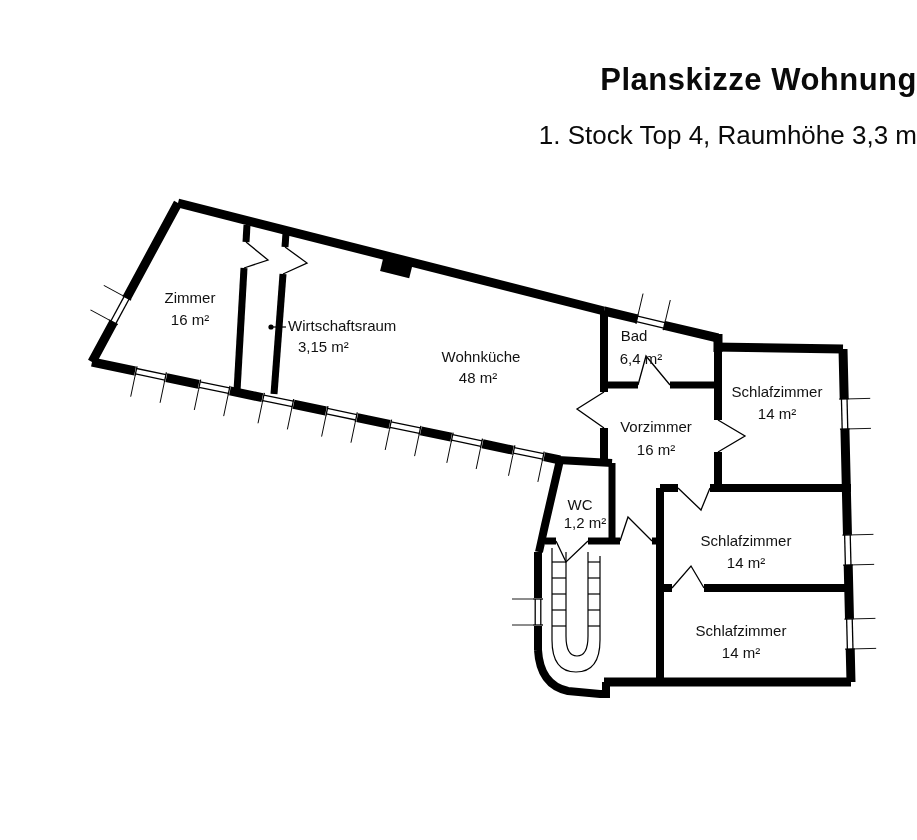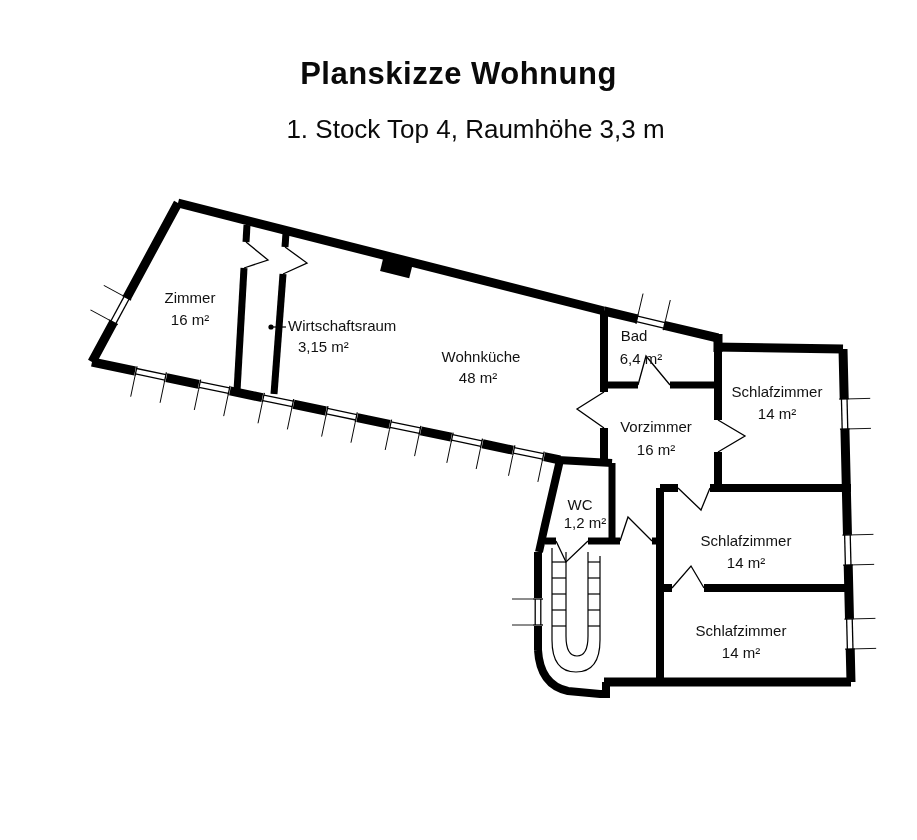--- a/index.html
+++ b/index.html
@@ -1,18 +1,18 @@
 <!DOCTYPE html>
 <html><head>
 <meta charset="utf-8">
 <style>
   html,body{margin:0;padding:0;background:#fff;}
   .page{position:relative;width:917px;height:840px;background:#fff;overflow:hidden;
         font-family:"Liberation Sans",sans-serif;color:#0a0a0a;}
-  .header{position:absolute;top:56px;left:0;width:100%;text-align:center;}
+  .header{position:absolute;top:62px;left:0;width:100%;text-align:right;}
   .header h1{margin:0;font-size:31px;font-weight:bold;letter-spacing:.5px;}
   .header h2{margin:22px 0 0 0;font-size:26px;font-weight:normal;padding-left:34px;}
   .logo{position:absolute;top:10px;right:0;width:106px;height:94px;}
   .plan{position:absolute;top:0;left:0;}
   svg text{font-family:"Liberation Sans",sans-serif;fill:#111;}
   .roomname{font-size:15px;}
   .roomarea{font-size:15px;}
   .logo text{font-family:"Liberation Serif",serif;}
 </style>
 </head>

